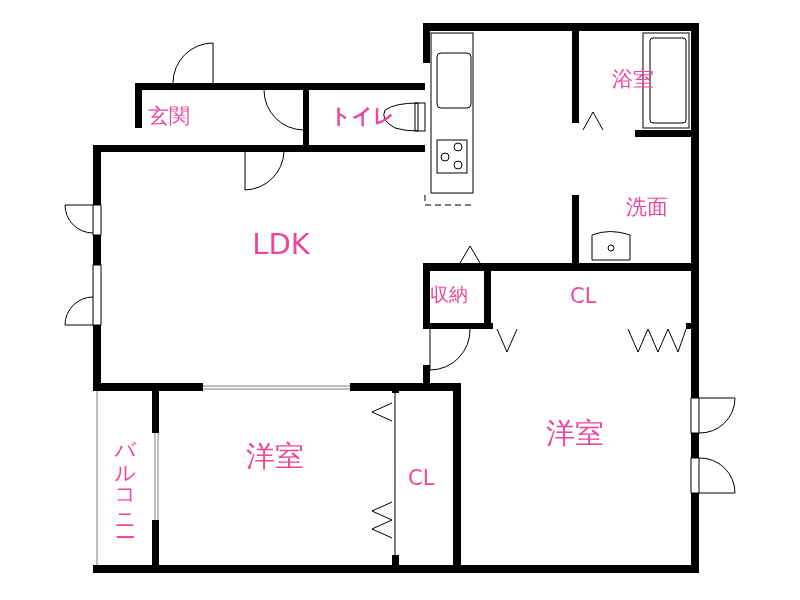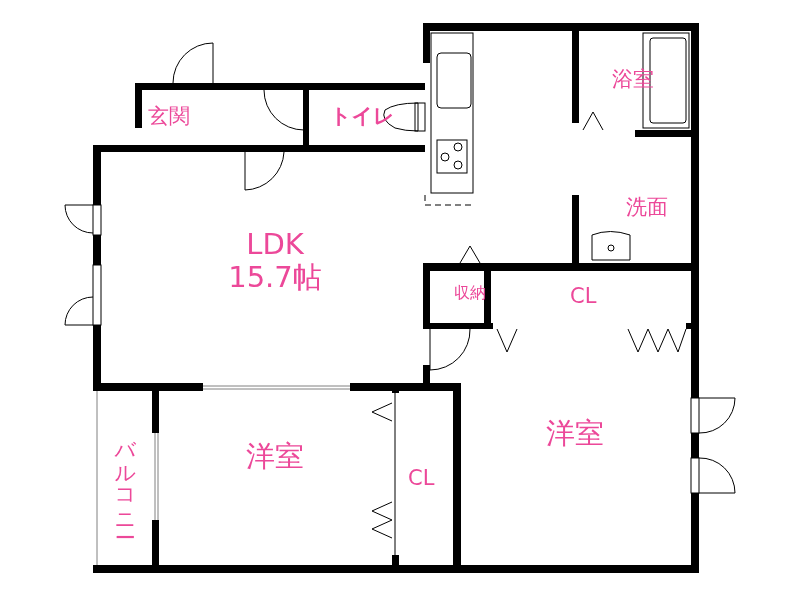--- a/index.html
+++ b/index.html
@@ -102,30 +102,29 @@
     <rect x="415" y="103" width="10" height="28"></rect>
 
     <path d="M583 130 L593 112 L603 130"></path>
     <path d="M460 263 L470 246 L480 263"></path>
     <path d="M497 329 L507 352 L517 329 M628 329 L638 352 L648 329 L658 352 L668 329 M668 329 L678 352 L686 329"></path>
     <path d="M392 403 L372 412 L392 421 M392 502 L372 511 L392 520 L372 529 L392 538"></path>
     <line x1="395" y1="393" x2="395" y2="555"></line>
   </g>
 </svg>
 
-<div class="lbl big" style="left:215px;top:228px;width:120px;">
+<div class="lbl big" style="left:221px;top:228px;width:120px;">
   <div>LDK</div>
-  <div>15.7帖</div>
 </div>
 <div class="lbl big" style="left:225px;top:440px;width:100px;">
   <div>洋室</div>
 </div>
 <div class="lbl big" style="left:520px;top:417px;width:110px;">
   <div>洋室</div>
 </div>
 <div class="lbl mid" style="left:148px;top:104px;">玄関</div>
 <div class="lbl mid" style="left:330px;top:104px;font-weight:bold;">トイレ</div>
 <div class="lbl mid" style="left:612px;top:67px;">浴室</div>
 <div class="lbl mid" style="left:612px;top:195px;margin-left:14px;">洗面</div>
-<div class="lbl mid" style="left:454px;top:284px;font-size:16px;">収納</div>
+<div class="lbl mid" style="left:430px;top:284px;font-size:19px;">収納</div>
 <div class="lbl mid" style="left:570px;top:284px;">CL</div>
 <div class="lbl mid" style="left:408px;top:466px;">CL</div>
 <div class="lbl vert" style="left:113px;top:426px;">バルコニー</div>
 
 </body></html>

